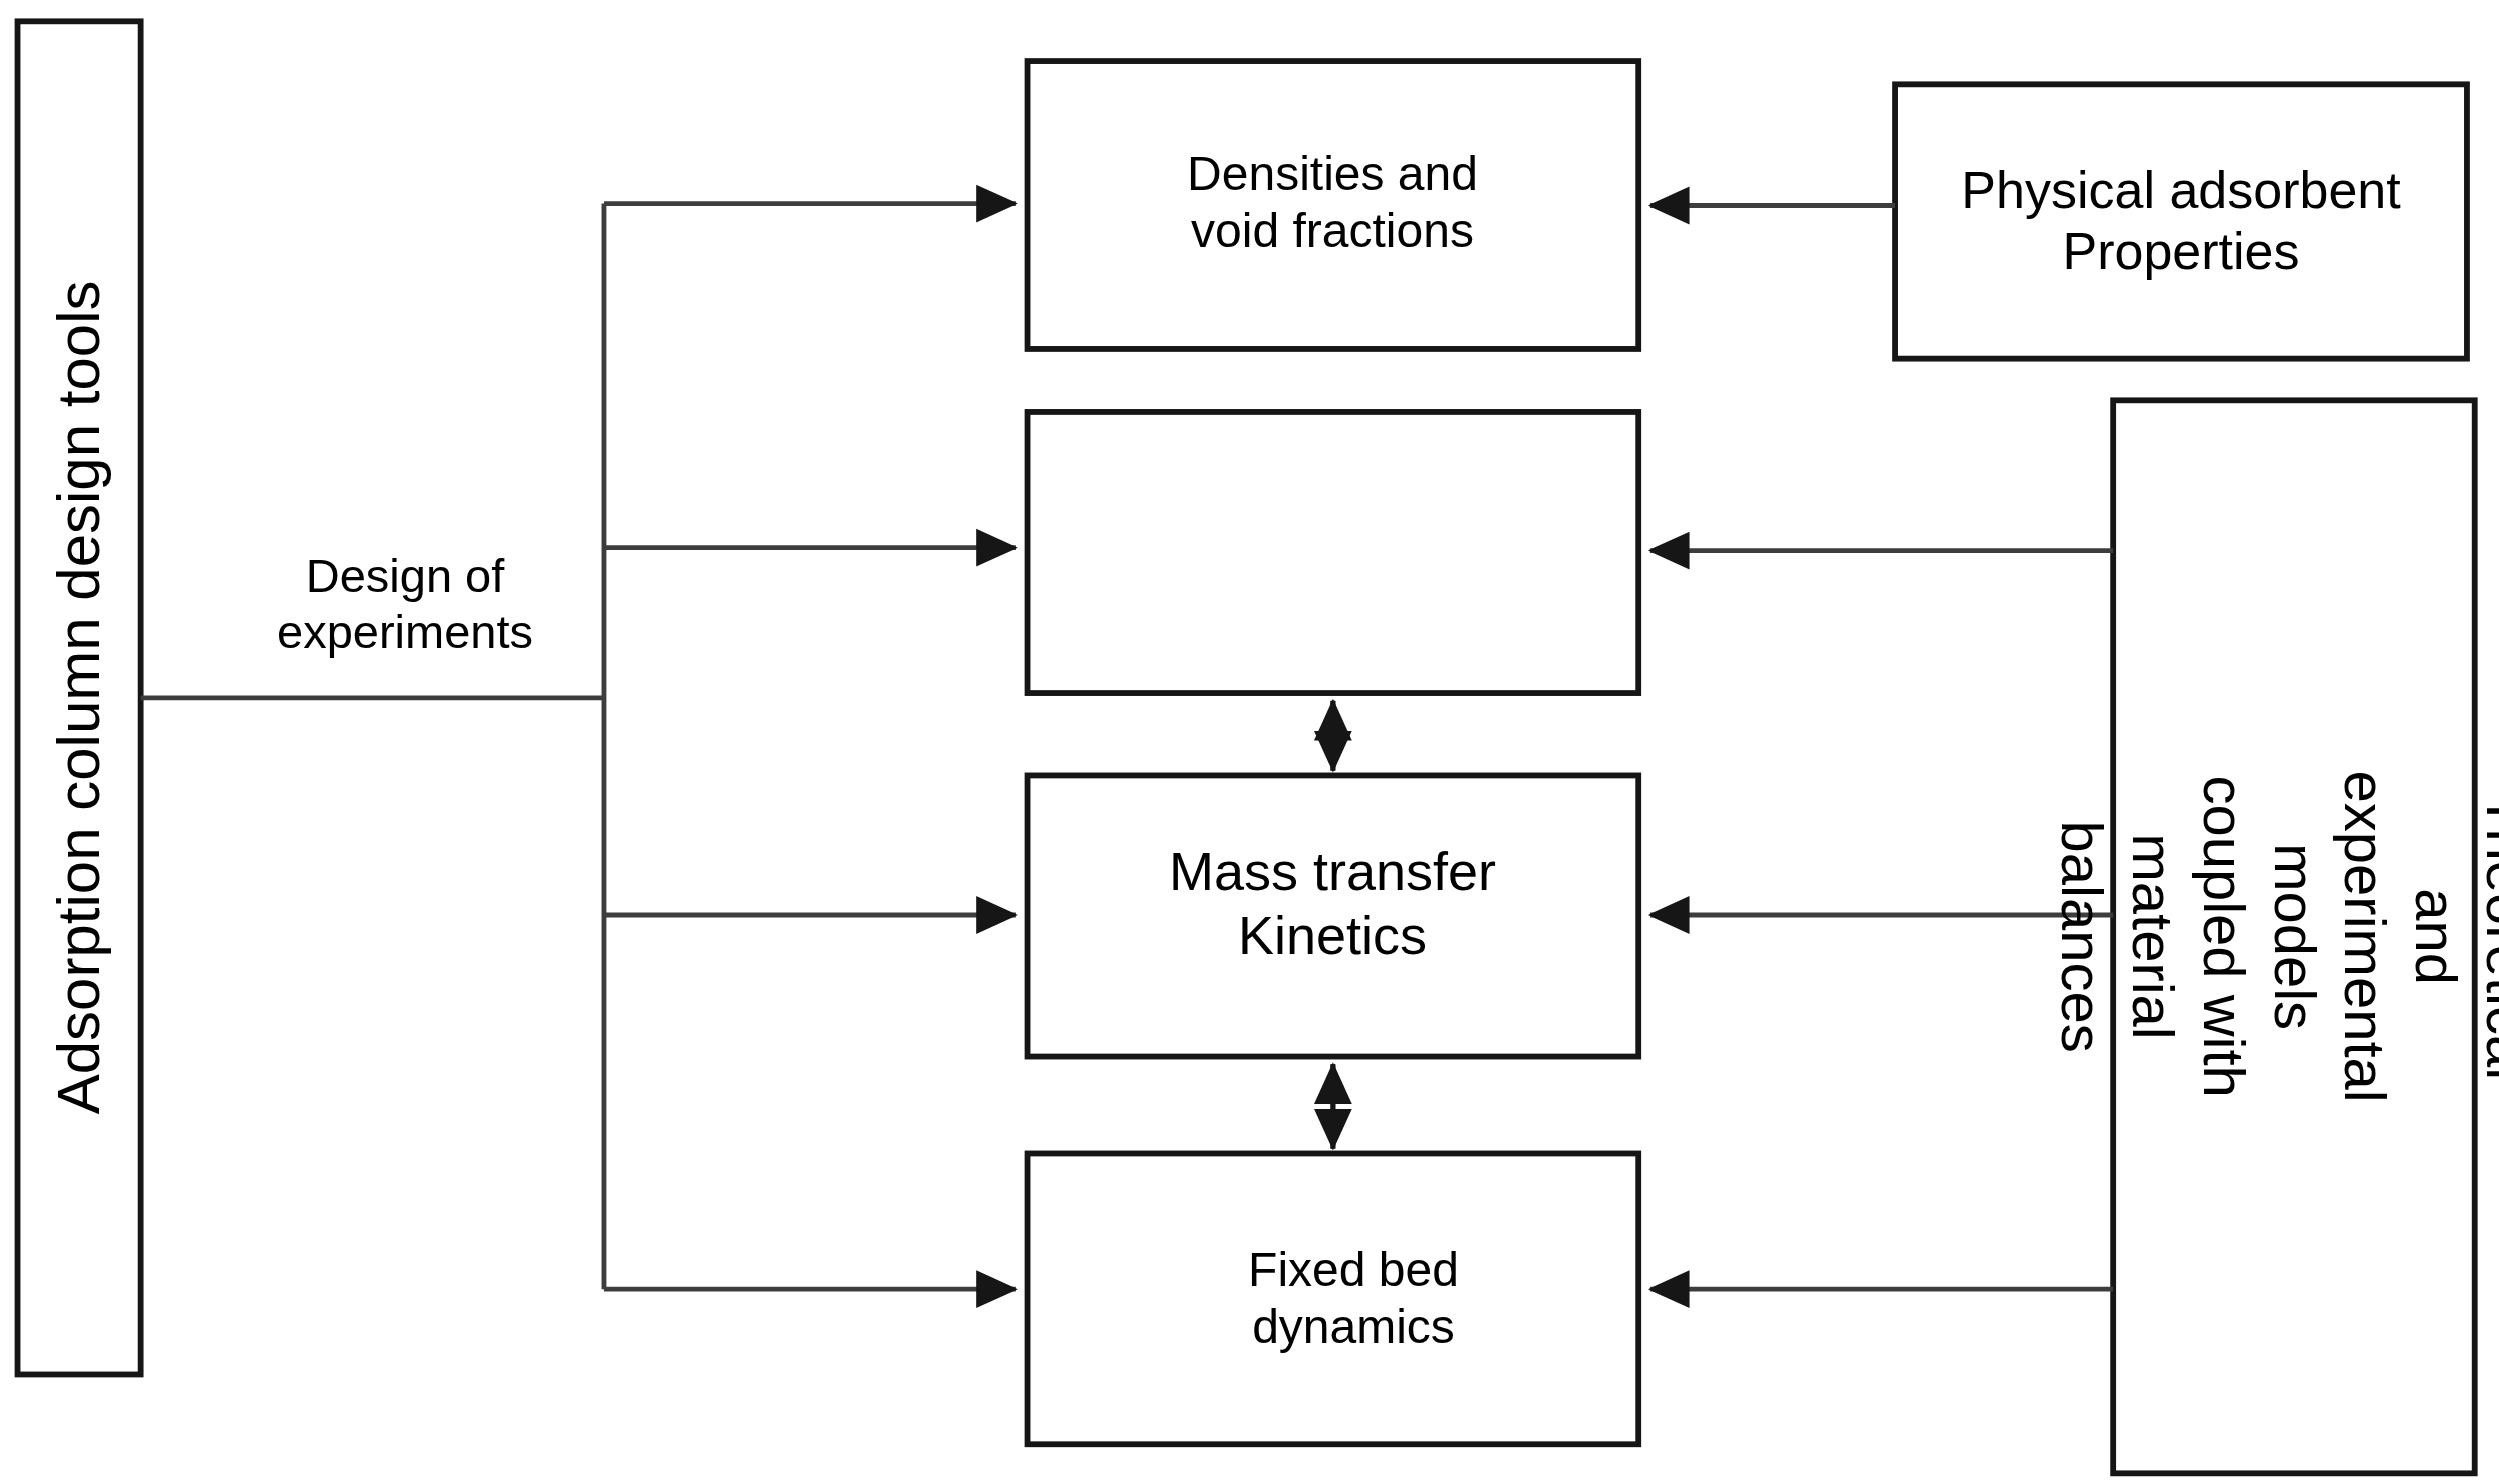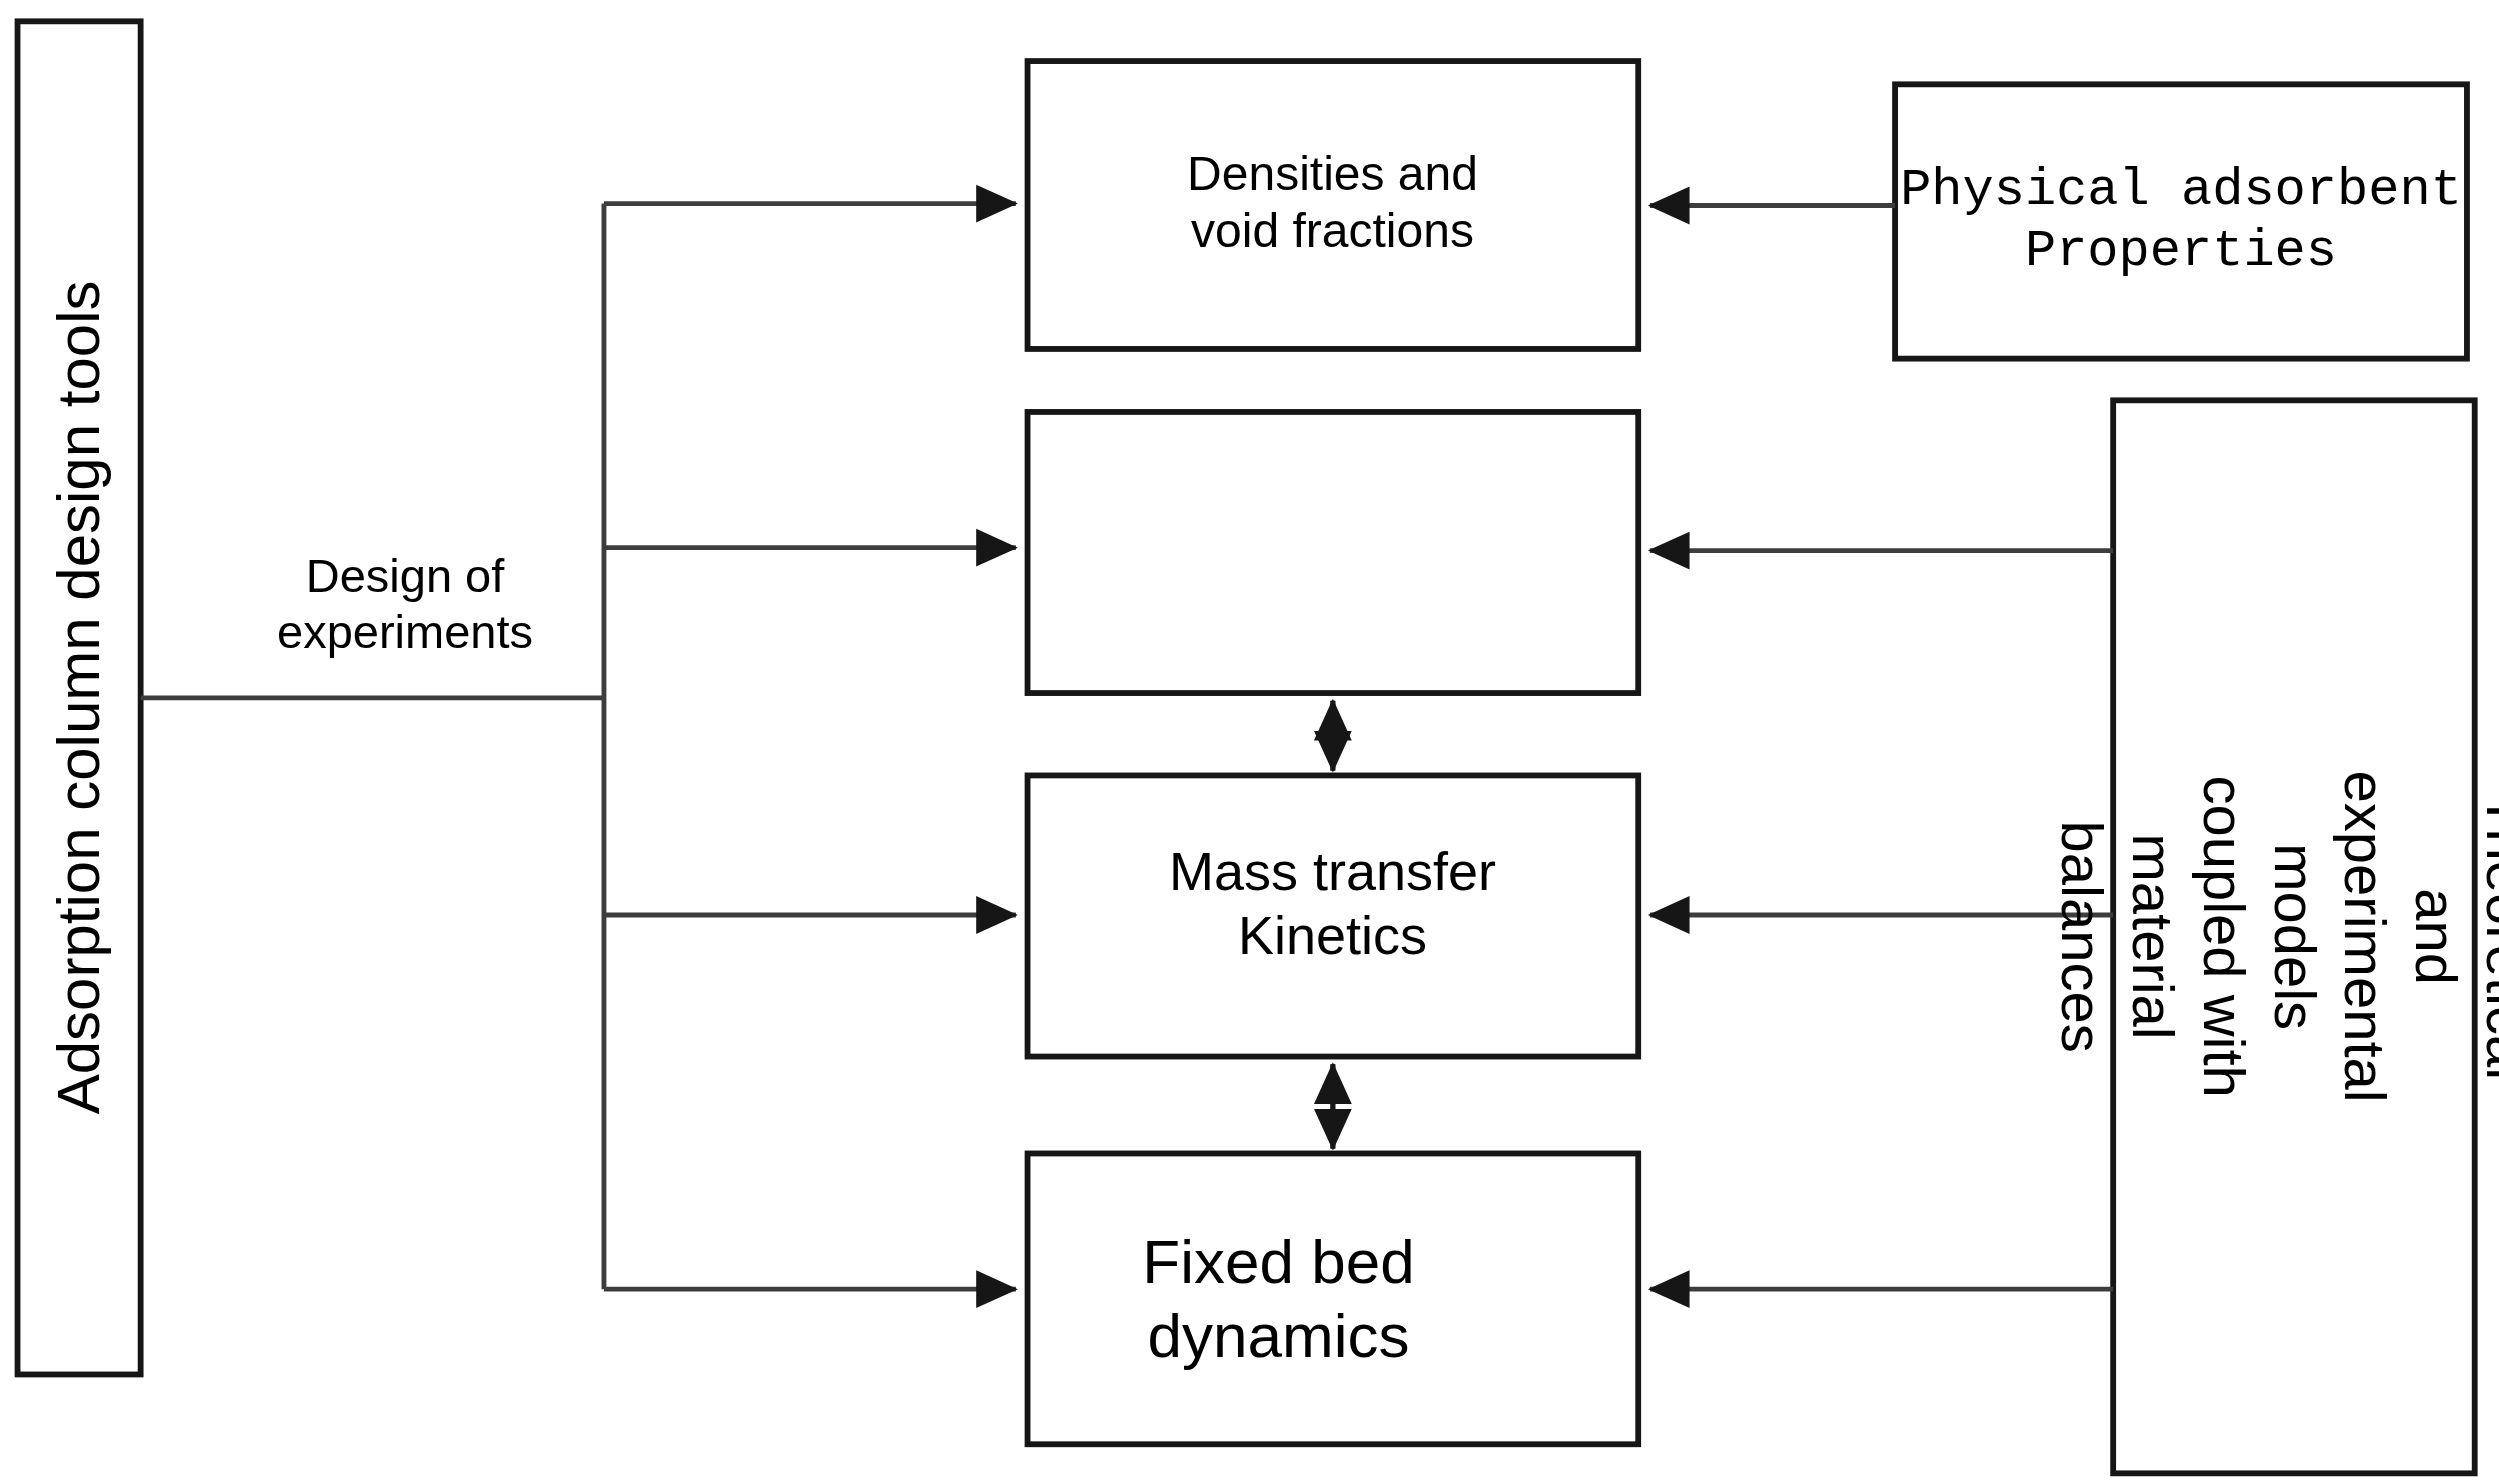--- a/index.html
+++ b/index.html
@@ -74,22 +74,22 @@
   }
   #label-theoretical .rot-cw {
     transform: rotate(90deg);
     width: 1027px;
     text-align: center;
     line-height: 1.22;
   }
   #label-densities { left: 1027px; top: 59px;  width: 611px; height: 288px; font-size: 48px; }
   #label-isotherm  { left: 1027px; top: 412px; width: 611px; height: 281px; font-size: 62px; }
   #label-kinetics  { left: 1027px; top: 763px; width: 611px; height: 281px; font-size: 54px; }
-  #label-fixedbed  { left: 973px; top: 1153px;width: 611px; height: 291px; font-size: 62px; }
-  #label-physical  { left: 1895px; top: 84px;  width: 572px; height: 274px; font-size: 52px; font-family: Liberation Mono, monospace; }
+  #label-fixedbed  { left: 1048px; top: 1153px;width: 611px; height: 291px; font-size: 48px; }
+  #label-physical  { left: 1895px; top: 84px;  width: 572px; height: 274px; font-size: 52px; }
   #label-doe {
     left: 240px;
     top: 531px;
     width: 330px;
     height: 145px;
     font-size: 47px;
     font-weight: normal;
   }
 </style>
 </head>

